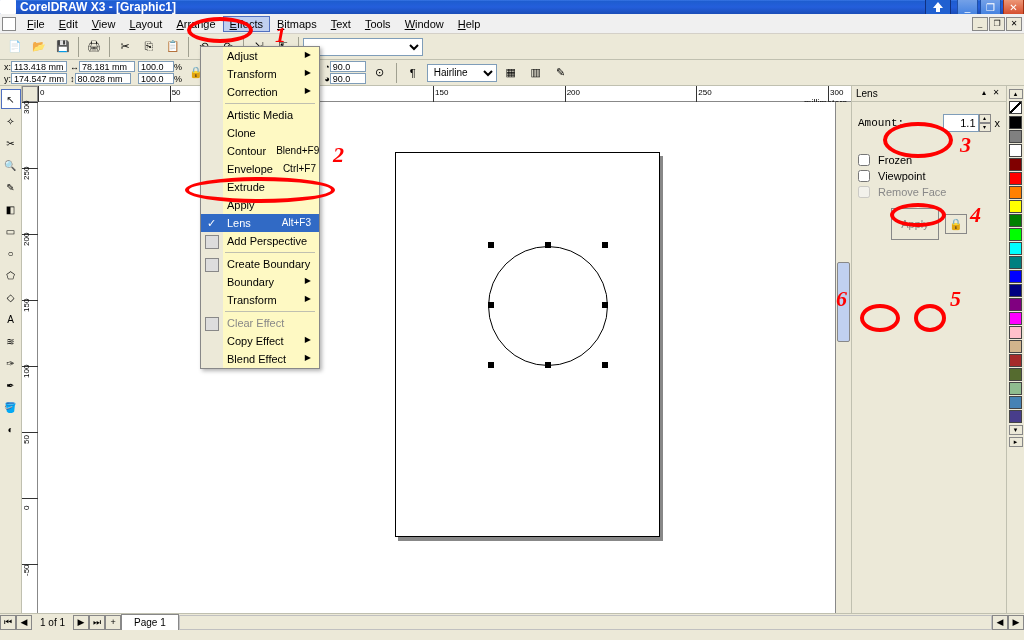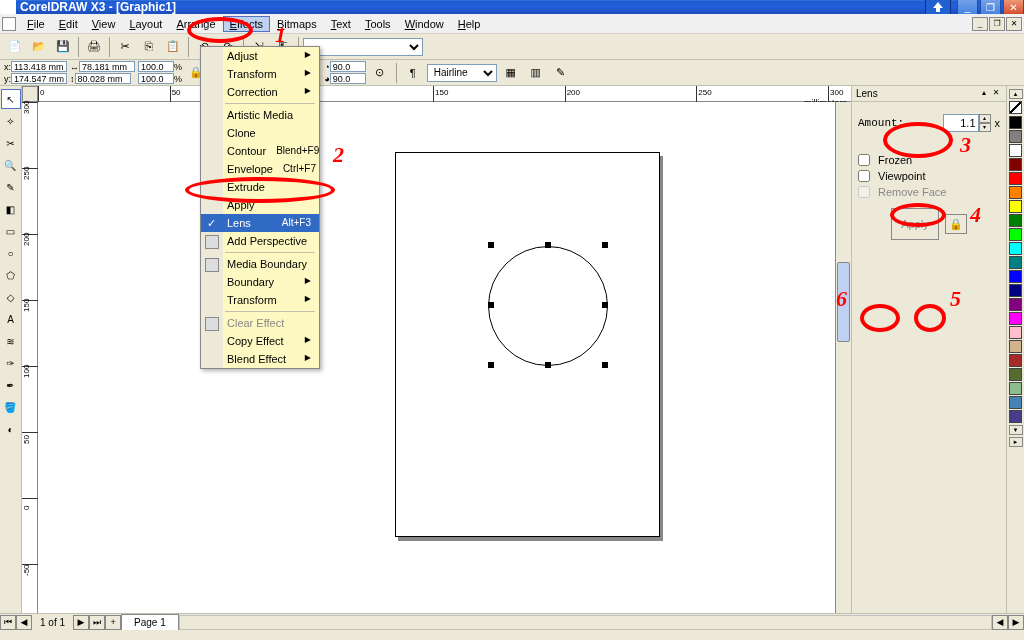--- a/index.html
+++ b/index.html
@@ -434,21 +434,21 @@
       <span>Lens</span>
       <span class="shortcut">Alt+F3</span>
     </div>
     <div class="dd-item">
       <span class="iico"></span>
       <span>Add Perspective</span>
     </div>
     <div class="dd-sep"></div>
     <div class="dd-item">
       <span class="iico"></span>
-      <span>Media Boundary</span>
+      <span>Create Boundary</span>
     </div>
     <div class="dd-item">
       <span>Boundary</span>
       <span class="arrow">▶</span>
     </div>
     <div class="dd-item">
       <span>Transform</span>
       <span class="arrow">▶</span>
     </div>
     <div class="dd-sep"></div>

